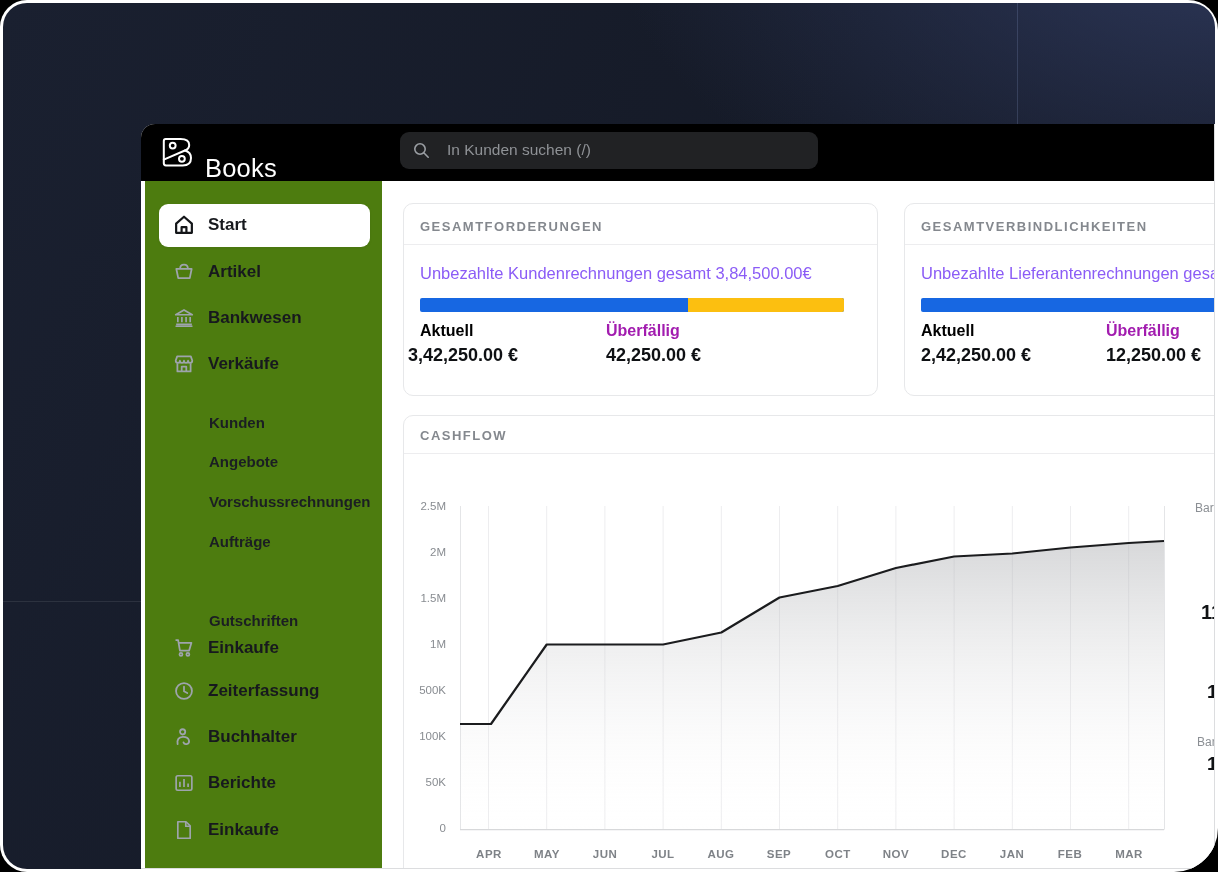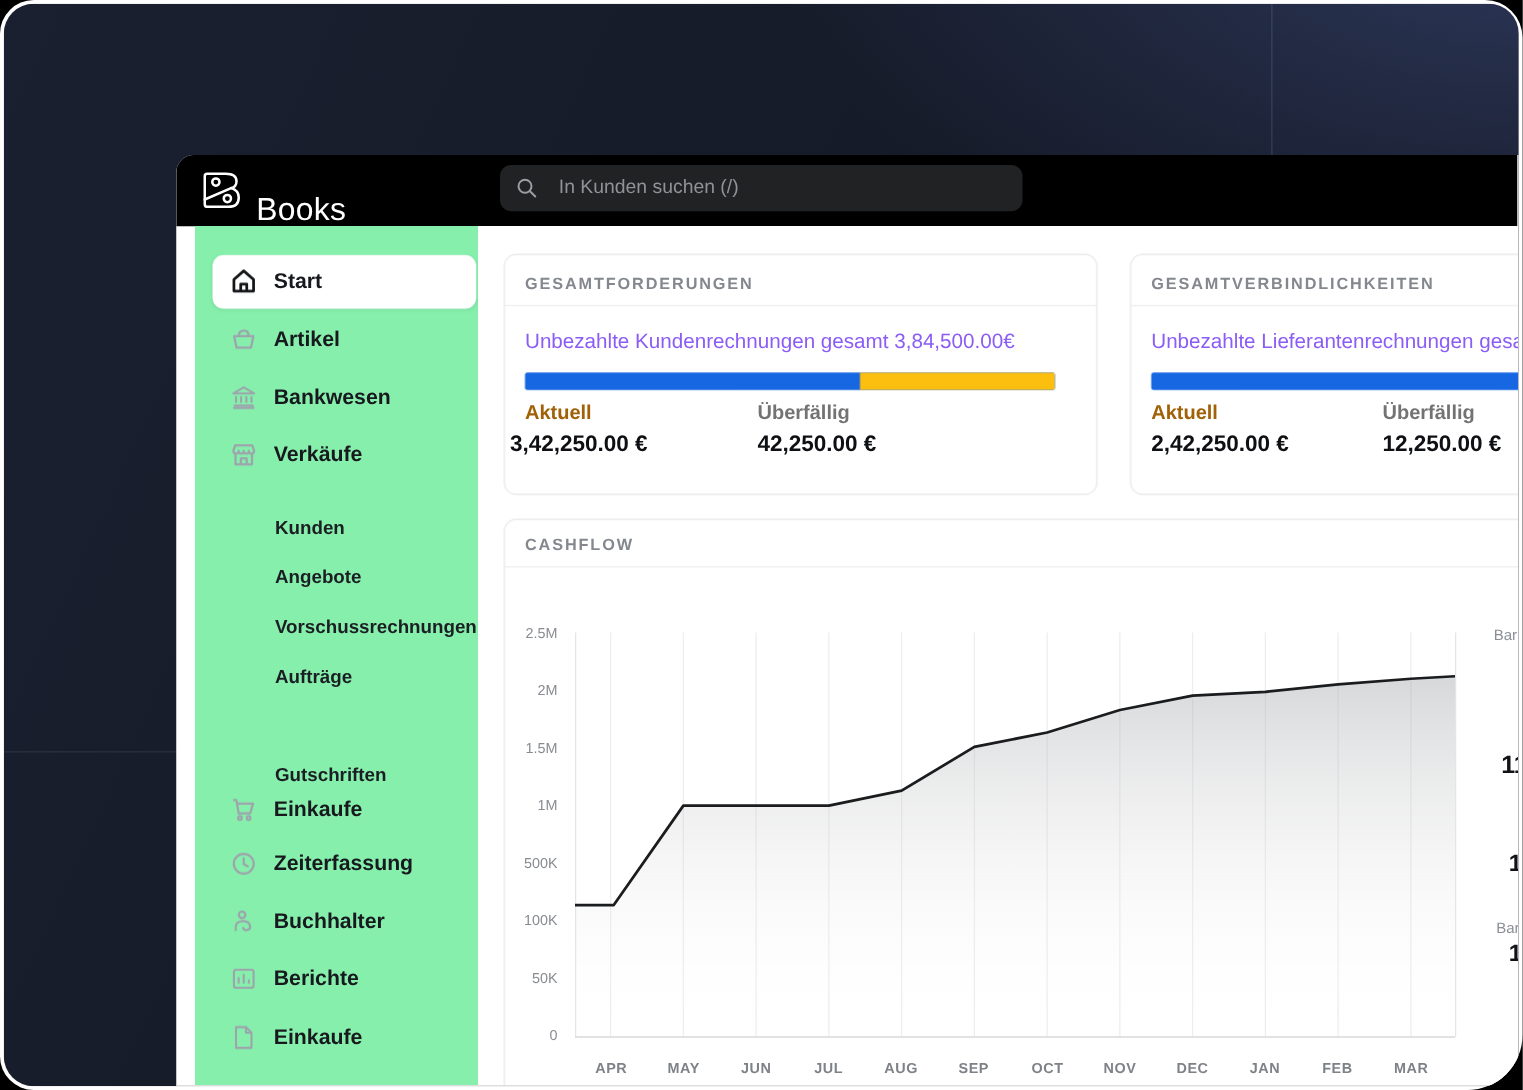--- a/index.html
+++ b/index.html
@@ -25,43 +25,43 @@
   .topbar { position:absolute; left:0; top:0; right:0; height:57px; background:#000; }
   .logo { position:absolute; left:21px; top:13px; }
   .brand { position:absolute; left:64px; top:14px; font-size:25.5px; color:#fff;
     font-weight:400; letter-spacing:0.2px;margin-top:16px; }
   .search { position:absolute; left:259px; top:8px; width:418px; height:37px;
     background:#212224; border-radius:9px; }
   .search svg { position:absolute; left:13px; top:10px; }
   .search span { position:absolute; left:37px; top:9px; font-size:15.5px; color:#8f9296;margin-left:10px; }
 
   
-  .sidebar { position:absolute; left:15px; top:57px; width:271px; bottom:0; background:#86efac; }
+  .sidebar { position:absolute; left:4px; top:57px; width:271px; bottom:0; background:#4d7c0f; }
   .item { position:absolute; left:0; width:241px; height:43px; }
   .item .ic { position:absolute; left:28px; top:10px; width:22px; height:22px; }
   .item .tx { position:absolute; left:63px; top:11px; font-size:17px; font-weight:700; color:#17191e; }
   .item .sx { position:absolute; left:64px; top:12px; font-size:15px; font-weight:700; color:#1b1e23;margin-top:16px; }
   .pill { position:absolute; left:14px; top:23px; width:211px; height:43px;
     background:#fff; border-radius:9px; box-shadow:0 1px 3px rgba(20,25,40,0.08); }
 
   
   .main { position:absolute; left:241px; top:57px; right:0; bottom:0; background:#fff; }
   .card { position:absolute; background:#fff; border:1px solid #e7e8ea; border-radius:10px; }
   .chead { position:absolute; left:0; top:0; right:0; height:41px;
     border-bottom:1px solid #ededef; }
   .chead span { position:absolute; left:16px; top:15px; font-size:13px; font-weight:700;
     letter-spacing:1.5px; color:#84888e; }
   .bt  { position:absolute; left:16px; top:60px; font-size:16.5px; color:#8b5cf6; white-space:nowrap; }
   .bar { position:absolute; left:16px; top:94px; width:424px; height:14px;
     border-radius:2px; overflow:hidden; background:#1767e2; }
   .bar .yel { position:absolute; right:0; top:0; bottom:0; background:#fcbf10; }
   .lbl { position:absolute; top:118px; font-size:16px; font-weight:700; white-space:nowrap; }
   .val { position:absolute; top:141px; font-size:18px; font-weight:700; color:#0e1013; white-space:nowrap; }
-  .blue { color:#a16207; }
-  .amber { color:#737373; }
+  .blue { color:#000000; }
+  .amber { color:#a21caf; }
 
   .rp { position:absolute; white-space:nowrap; }
   .brand,.search span,.tx,.sx,.chead span,.bt,.lbl,.val,.rp { will-change:transform; }
 </style>
 </head>
 <body>
 <div class="frame">
   <div class="navy">
     <div class="gv"></div>
     <div class="gh"></div>

